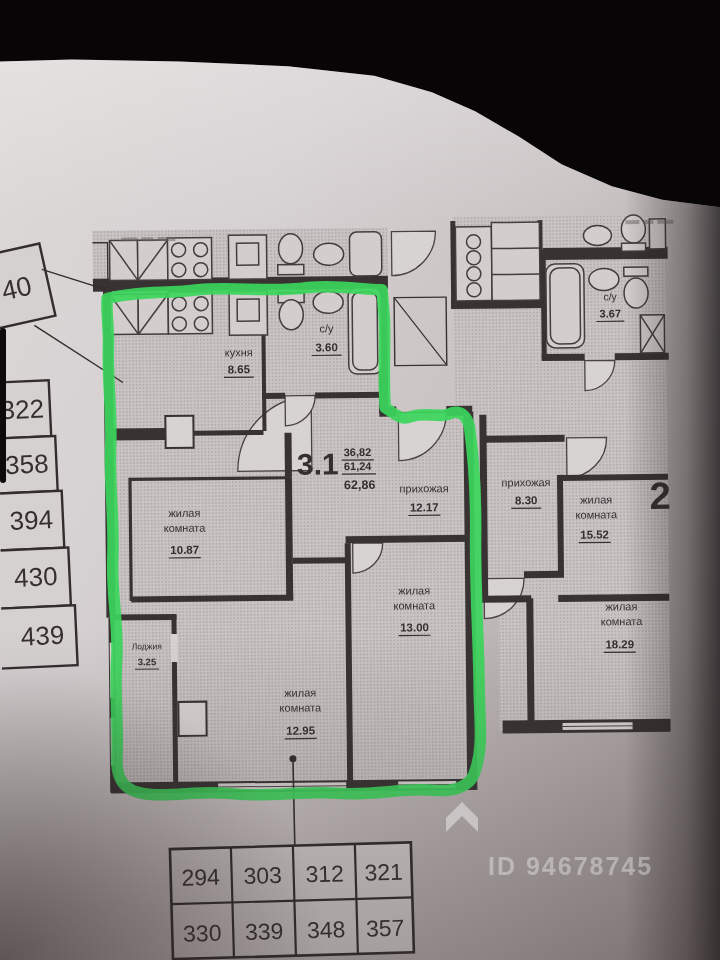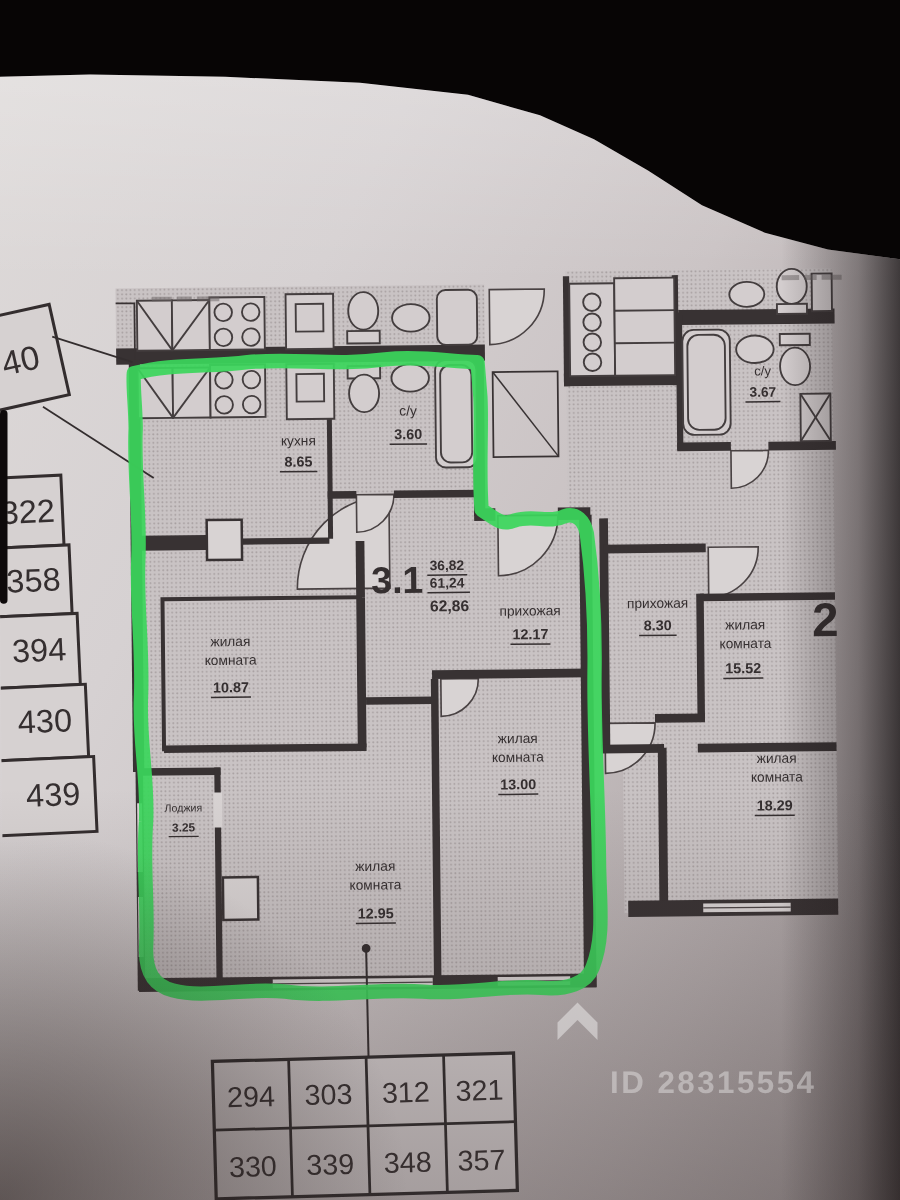--- a/index.html
+++ b/index.html
@@ -306,17 +306,17 @@
     <div class="ovl shade-b"></div>
     <div class="ovl shade-bl"></div>
     <div class="ovl edge-left"></div>
 
     <div class="watermark">
       <div class="wm-row">
         <svg width="40" height="54" viewBox="0 0 40 54">
           <path d="M4,52 L4,22 L20,6 L36,22 L36,36 L20,20 L4,36 Z" fill="rgba(255,255,255,0.42)"></path>
         </svg>
       </div>
-      <div class="wm-id">ID 28315554</div>
+      <div class="wm-id">ID 94678745</div>
     </div>
 
   </div>
 </div>
 
 </body></html>

